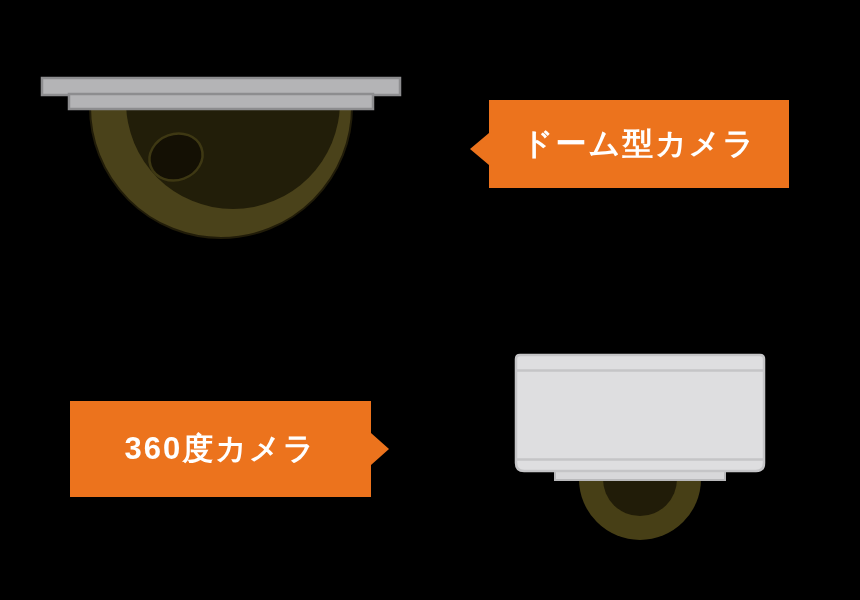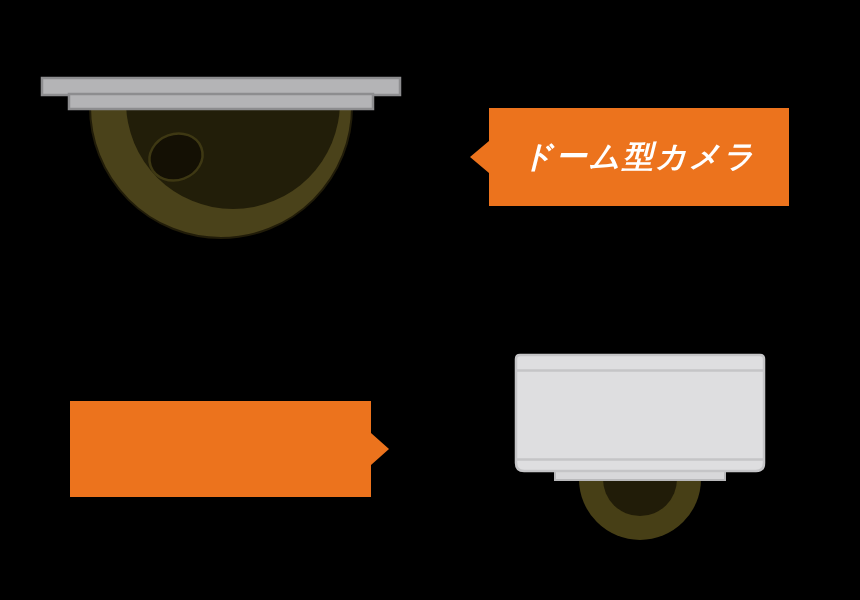--- a/index.html
+++ b/index.html
@@ -27,21 +27,21 @@
     background: #EC731D;
     display: flex;
     align-items: center;
     justify-content: center;
     color: #FFFFFF;
     font-weight: bold;
     font-size: 31px;
     letter-spacing: 2px;
     white-space: nowrap;
   }
-  .label-dome { left: 489px; top: 108px; width: 300px; height: 98px; font-style: italic; }
+  .label-dome { left: 489px; top: 100px; width: 300px; height: 88px; }
   .label-360  { left: 70px;  top: 401px; width: 301px; height: 96px; }
   .arrow { position: absolute; width: 0; height: 0; }
   .arrow-left {
     left: -19px; top: 33px;
     border-top: 16px solid transparent;
     border-bottom: 16px solid transparent;
     border-right: 19px solid #EC731D;
   }
   .arrow-right {
     right: -18px; top: 32px;
@@ -79,16 +79,17 @@
       <line class="strip-line" x1="517" y1="459.5" x2="763" y2="459.5"></line>
     </g>
   </svg>
 
   <div class="label label-dome">
     <span>ドーム型カメラ</span>
     <span class="arrow arrow-left"></span>
   </div>
 
   <div class="label label-360">
+    <span>360度カメラ</span>
     <span class="arrow arrow-right"></span>
   </div>
 
 </div>
 
 </body></html>

